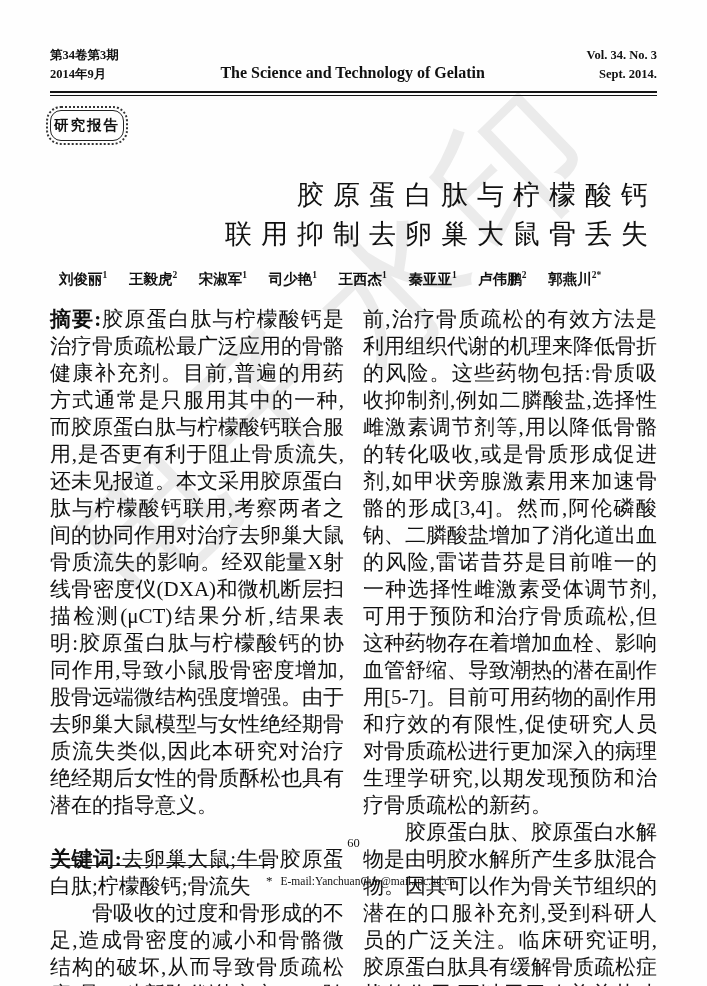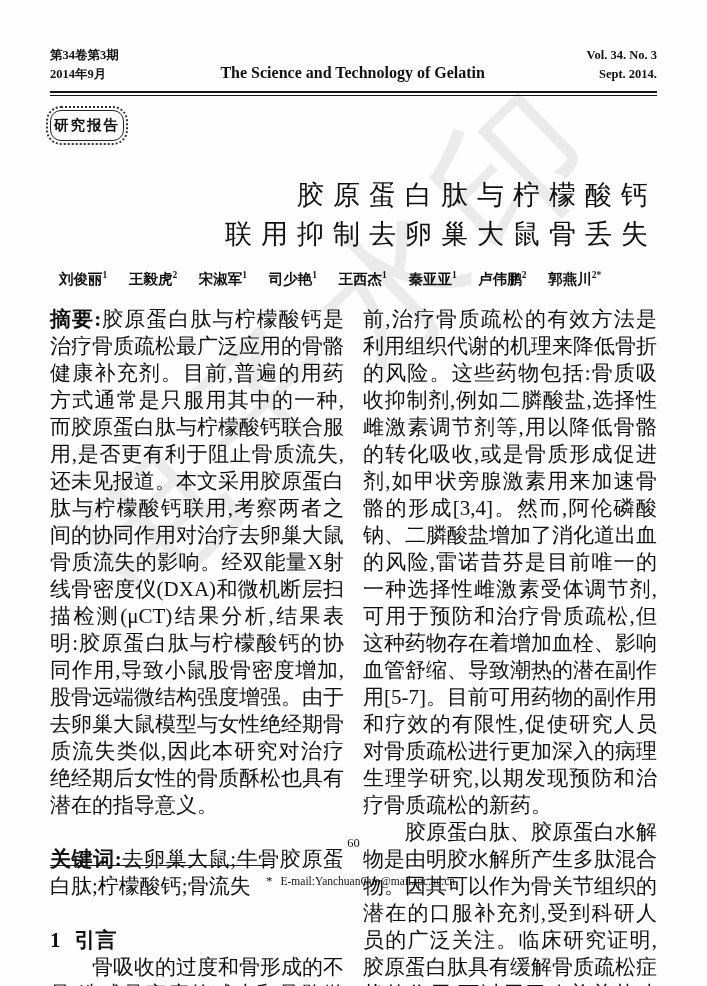--- a/index.html
+++ b/index.html
@@ -107,21 +107,20 @@
       <span class="au"><span>秦亚亚</span><sup>1</sup></span>
       <span class="au"><span>卢伟鹏</span><sup>2</sup></span>
       <span class="au"><span>郭燕川</span><sup>2*</sup></span>
     </div>
 
 
     <div class="cols">
       <div class="col">
         <p><b class="lead">摘要:</b><span>胶原蛋白肽与柠檬酸钙是治疗骨质疏松最广泛应用的骨骼健康补充剂。目前,普遍的用药方式通常是只服用其中的一种,而胶原蛋白肽与柠檬酸钙联合服用,是否更有利于阻止骨质流失,还未见报道。本文采用胶原蛋白肽与柠檬酸钙联用,考察两者之间的协同作用对治疗去卵巢大鼠骨质流失的影响。经双能量X射线骨密度仪(DXA)和微机断层扫描检测(μCT)结果分析,结果表明:胶原蛋白肽与柠檬酸钙的协同作用,导致小鼠股骨密度增加,股骨远端微结构强度增强。由于去卵巢大鼠模型与女性绝经期骨质流失类似,因此本研究对治疗绝经期后女性的骨质酥松也具有潜在的指导意义。</span></p>
         <p class="kw"><b class="lead">关键词:</b><span>去卵巢大鼠;牛骨胶原蛋白肽;柠檬酸钙;骨流失</span></p>
-        <p class="sec-head"><span class="num">1</span><span>引言</span></p>
         <p class="indent">骨吸收的过度和骨形成的不足,造成骨密度的减小和骨骼微结构的破坏,从而导致骨质疏松症,是一种新陈代谢疾病[1]。随着社会的发展,世界人口老龄化的趋势不断增加,与老年人密切相关的老年性骨质流失及骨质疏松将会增加骨折与骨骼疾病爆发的风险。这不仅会造成巨大的经济损失,而且会导致人体的慢性疼痛、畸形、残疾、忧郁症和死亡[2]。目</p>
       </div>
       <div class="col">
         <p>前,治疗骨质疏松的有效方法是利用组织代谢的机理来降低骨折的风险。这些药物包括:骨质吸收抑制剂,例如二膦酸盐,选择性雌激素调节剂等,用以降低骨骼的转化吸收,或是骨质形成促进剂,如甲状旁腺激素用来加速骨骼的形成[3,4]。然而,阿伦磷酸钠、二膦酸盐增加了消化道出血的风险,雷诺昔芬是目前唯一的一种选择性雌激素受体调节剂,可用于预防和治疗骨质疏松,但这种药物存在着增加血栓、影响血管舒缩、导致潮热的潜在副作用[5-7]。目前可用药物的副作用和疗效的有限性,促使研究人员对骨质疏松进行更加深入的病理生理学研究,以期发现预防和治疗骨质疏松的新药。</p>
         <p class="indent">胶原蛋白肽、胶原蛋白水解物是由明胶水解所产生多肽混合物。因其可以作为骨关节组织的潜在的口服补充剂,受到科研人员的广泛关注。临床研究证明,胶原蛋白肽具有缓解骨质疏松症状的作用,可以用于改善关节功能,减少关节疼痛。Leem KH 等研究发现,一定量的胶原蛋白肽可以促进未成熟小鼠纵骨的生长,增加生长面的长度。其中的类胰岛素生长因子-1(IGF-1)和成骨蛋白-2(BMP-2)在促进生长面增长方面起着显著的作用。Nomura Y 等将胶原蛋白肽以食品添加剂的形式对去卵巢大鼠进行饲养,结果表明:胶原蛋白肽可以增加大鼠的骨密度,改善脊柱功能。</p>
       </div>
     </div>
 
     <div class="footnote">
       <div class="fn-rule"></div>

